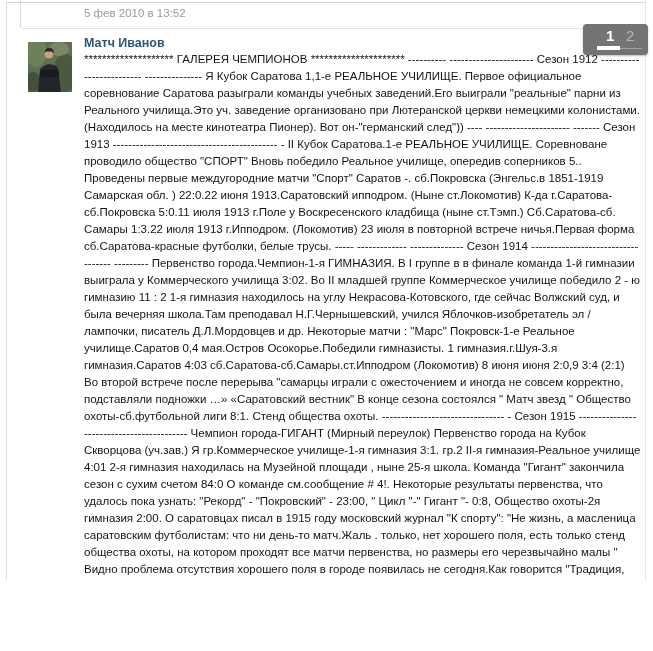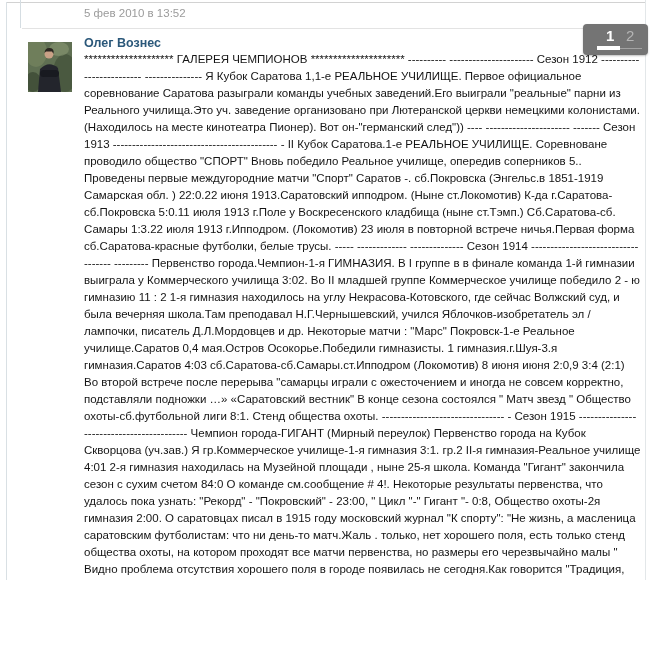--- a/index.html
+++ b/index.html
@@ -109,21 +109,21 @@
       <ellipse cx="37" cy="31" rx="12" ry="19" fill="#47563d" opacity="0.85"></ellipse>
       <ellipse cx="31" cy="7" rx="10" ry="7" fill="#8b9a74" opacity="0.6"></ellipse>
       <ellipse cx="5" cy="40" rx="8" ry="10" fill="#3c4a34" opacity="0.8"></ellipse>
       <path d="M10 50 L12 27 Q21 18 30 26 L33 50 Z" fill="#23252c"></path>
       <rect x="12" y="28" width="19" height="7" rx="3.5" fill="#181a20"></rect>
       <circle cx="21" cy="12" r="4.5" fill="#c9a186"></circle>
       <path d="M16.5 11 Q17 5.5 22 6 Q26.5 6.5 25.5 12 L24 9.5 L18 9.5 Z" fill="#2a2620"></path>
     </svg>
   </div>
 
-  <a class="author">Олег Вознес</a>
+  <a class="author">Матч Иванов</a>
 
   <div class="badge">
     <span class="p1">1</span>
     <span class="p2">2</span>
     <div class="track">
       <div class="thumb"></div>
     </div>
   </div>
 
   <div class="body-text">******************** ГАЛЕРЕЯ ЧЕМПИОНОВ ********************* ---------- ---------------------- Сезон 1912 ------------------------- --------------- Я Кубок Саратова 1,1-е РЕАЛЬНОЕ УЧИЛИЩЕ. Первое официальное соревнование Саратова разыграли команды учебных заведений.Его выиграли "реальные" парни из Реального училища.Это уч. заведение организовано при Лютеранской церкви немецкими колонистами. (Находилось на месте кинотеатра Пионер). Вот он-"германский след")) ---- ---------------------- ------- Сезон 1913 ------------------------------------------- - II Кубок Саратова.1-е РЕАЛЬНОЕ УЧИЛИЩЕ. Соревноване проводило общество "СПОРТ" Вновь победило Реальное училище, опередив соперников 5.. Проведены первые междугородние матчи "Спорт" Саратов -. сб.Покровска (Энгельс.в 1851-1919 Самарская обл. ) 22:0.22 июня 1913.Саратовский ипподром. (Ныне ст.Локомотив) К-да г.Саратова-сб.Покровска 5:0.11 июля 1913 г.Поле у Воскресенского кладбища (ныне ст.Тэмп.) Сб.Саратова-сб. Самары 1:3.22 июля 1913 г.Ипподром. (Локомотив) 23 июля в повторной встрече ничья.Первая форма сб.Саратова-красные футболки, белые трусы. ----- ------------- -------------- Сезон 1914 ----------------------------------- --------- Первенство города.Чемпион-1-я ГИМНАЗИЯ. В I группе в в финале команда 1-й гимназии выиграла у Коммерческого училища 3:02. Во II младшей группе Коммерческое училище победило 2 - ю гимназию 11 : 2 1-я гимназия находилось на углу Некрасова-Котовского, где сейчас Волжский суд, и была вечерняя школа.Там преподавал Н.Г.Чернышевский, учился Яблочков-изобретатель эл / лампочки, писатель Д.Л.Мордовцев и др. Некоторые матчи : "Марс" Покровск-1-е Реальное училище.Саратов 0,4 мая.Остров Осокорье.Победили гимназисты. 1 гимназия.г.Шуя-3.я гимназия.Саратов 4:03 сб.Саратова-сб.Самары.ст.Ипподром (Локомотив) 8 июня июня 2:0,9 3:4 (2:1) Во второй встрече после перерыва "самарцы играли с ожесточением и иногда не совсем корректно, подставляли подножки …» «Саратовский вестник" В конце сезона состоялся " Матч звезд " Общество охоты-сб.футбольной лиги 8:1. Стенд общества охоты. -------------------------------- - Сезон 1915 --------------- --------------------------- Чемпион города-ГИГАНТ (Мирный переулок) Первенство города на Кубок Скворцова (уч.зав.) Я гр.Коммерческое училище-1-я гимназия 3:1. гр.2 II-я гимназия-Реальное училище 4:01 2-я гимназия находилась на Музейной площади , ныне 25-я школа. Команда "Гигант" закончила сезон с сухим счетом 84:0 О команде см.сообщение # 4!. Некоторые результаты первенства, что удалось пока узнать: "Рекорд" - "Покровский" - 23:00, " Цикл "-" Гигант "- 0:8, Общество охоты-2я гимназия 2:00. О саратовцах писал в 1915 году московский журнал "К спорту": "Не жизнь, а масленица саратовским футболистам: что ни день-то матч.Жаль . только, нет хорошего поля, есть только стенд общества охоты, на котором проходят все матчи первенства, но размеры его черезвычайно малы " Видно проблема отсутствия хорошего поля в городе появилась не сегодня.Как говорится "Традиция, проверенная временем"))) - ------------------------------ --- Сезон 1916 ---------------- --------------------------- Чемпион города-СОКОЛ О команде см. сообщение № 9. Игрок Сокола Николай Емельянов стал автором самого первого гола Первого чемпионата СССР в 23 ч. в составе сб. Пороски-в. Вознес.таты. Данков (Б-в) Сокол 1 2:01</div>

